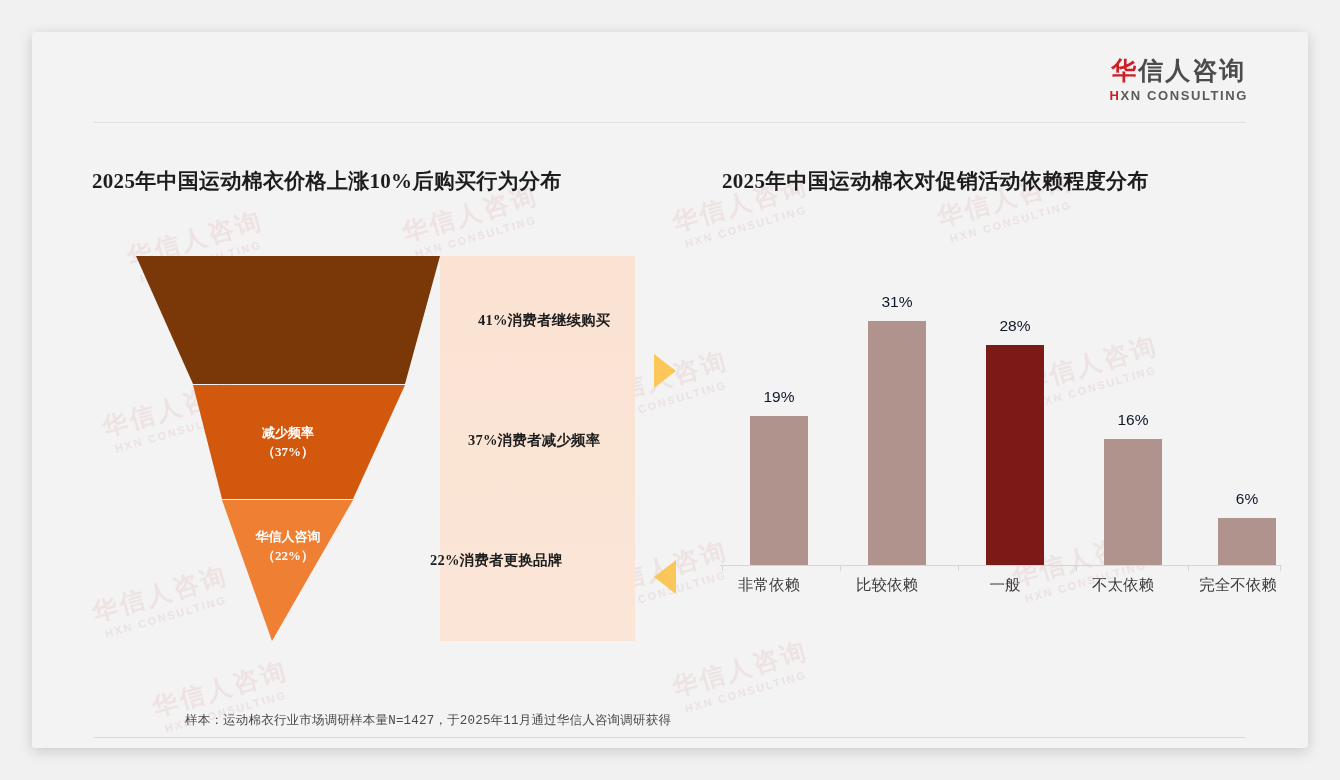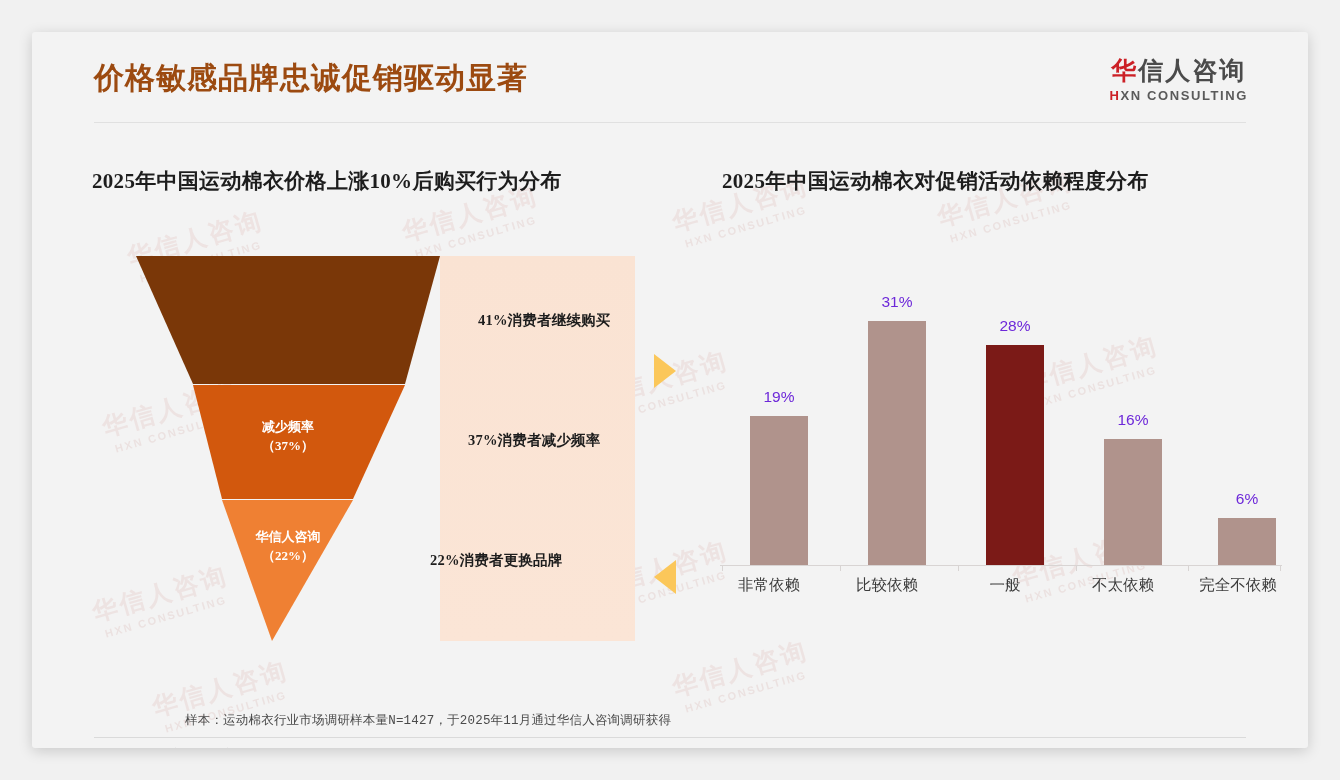--- a/index.html
+++ b/index.html
@@ -69,21 +69,21 @@
   }
   
   .tri{position:absolute;width:0;height:0;z-index:5;}
   .tri-right{border-top:17px solid transparent;border-bottom:17px solid transparent;border-left:22px solid #fbc75a;}
   .tri-left{border-top:17px solid transparent;border-bottom:17px solid transparent;border-right:22px solid #fbc75a;}
   
   .chart{position:absolute;left:678px;top:258px;width:580px;height:300px;z-index:3;}
   .plot{position:absolute;left:10px;top:0;width:560px;height:275px;}
   .bar{position:absolute;bottom:0;}
   .bar-val{
-    position:absolute;font-size:15.5px;color:#6d28d9;text-align:center;
+    position:absolute;font-size:15.5px;color:#0f172a;text-align:center;
     font-family:"Liberation Sans","DejaVu Sans",sans-serif;
   }
   .axis{position:absolute;left:10px;top:275px;width:562px;height:1px;background:#d8d4d3;}
   .tick{position:absolute;top:275px;width:1px;height:6px;background:#d8d4d3;}
   .cat{
     position:absolute;top:285px;font-size:15.5px;color:#3b3b3b;text-align:center;
     font-family:"Liberation Sans","DejaVu Sans",sans-serif;
   }
   
   .legend{position:absolute;left:678px;top:592px;width:580px;height:58px;z-index:3;}
@@ -158,21 +158,20 @@
         <span class="cn">华信人咨询</span>
         <span class="en">HXN CONSULTING</span>
       </div>
     <div class="wm" style="left:640px;top:620px;">
         <span class="cn">华信人咨询</span>
         <span class="en">HXN CONSULTING</span>
       </div>
   </div>
 
   <div class="header">
-    <div class="title">价格敏感品牌忠诚促销驱动显著</div>
     <div class="hdr-rule"></div>
     <div class="logo">
       <div class="logo-cn"><span class="red">华</span><span class="gry">信人咨询</span></div>
       <div class="logo-en"><span class="red">H</span><span>XN CONSULTING</span></div>
     </div>
   </div>
 
   <div class="sec-title" id="sec-left">2025年中国运动棉衣价格上涨10%后购买行为分布</div>
   <div class="sec-title" id="sec-right">2025年中国运动棉衣对促销活动依赖程度分布</div>
 
@@ -188,21 +187,21 @@
       <rect x="340" y="0" width="195" height="385" fill="url(#panelGrad)"></rect>
       <rect x="36" y="0" width="305" height="385" fill="#fbe5d6" opacity="0"></rect>
 
       <polygon points="36,0 340,0 305,128 93,128" fill="#7a3708"></polygon>
 
       <polygon points="93,129 305,129 253,243 122,243" fill="#d2580d"></polygon>
 
       <polygon points="122,244 253,244 172,385" fill="#ef8033"></polygon>
     </svg>
 
-    <div class="f-label" style="left:113px;top:162px;">
+    <div class="f-label" style="left:113px;top:168px;">
       <span>减少频率</span><br>
       <span>（37%）</span>
     </div>
     <div class="f-label" style="left:113px;top:272px;">
       <span>华信人咨询</span><br>
       <span>（22%）</span>
     </div>
 
     <div class="f-note" style="left:378px;top:55px;">41%消费者继续购买</div>
     <div class="f-note" style="left:368px;top:175px;">37%消费者减少频率</div>

